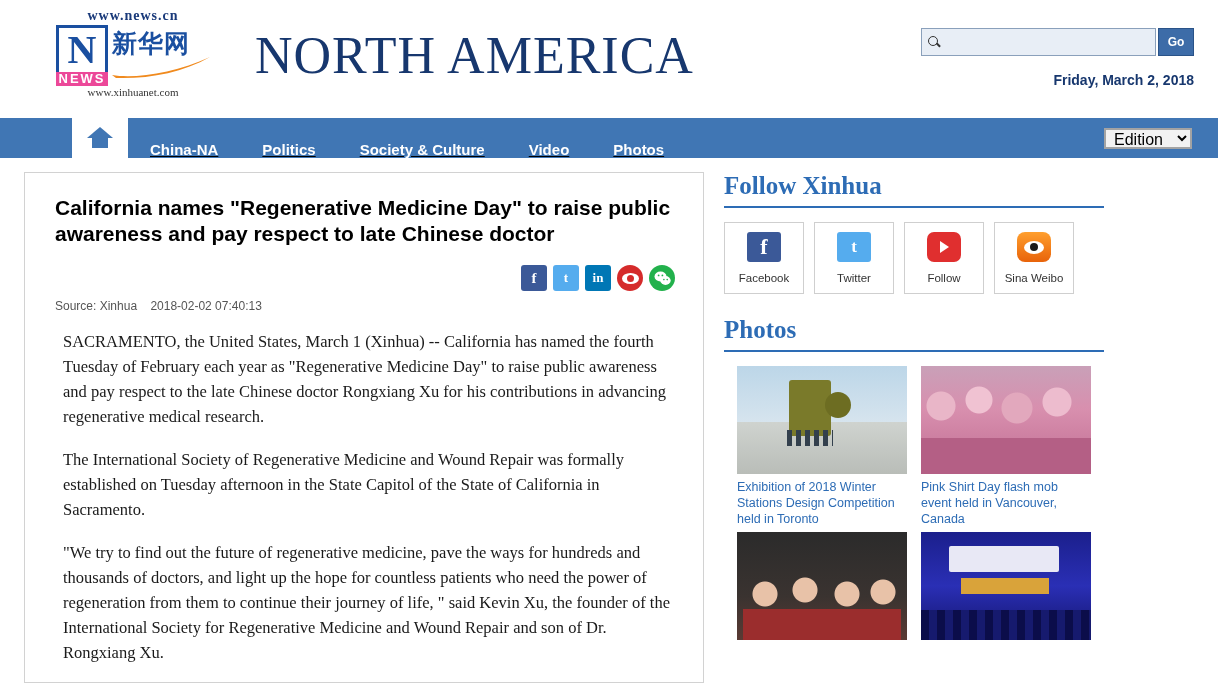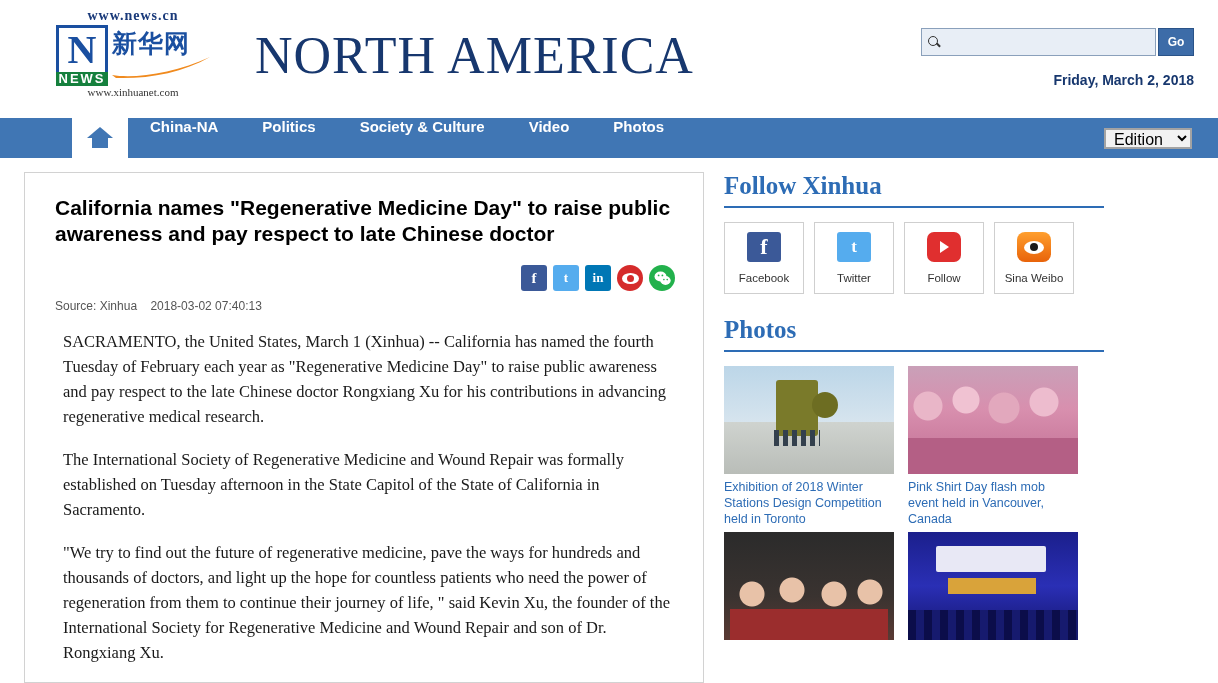--- a/index.html
+++ b/index.html
@@ -46,21 +46,21 @@
     font-family: "Liberation Serif", serif;
     font-size: 40px;
     font-weight: bold;
     line-height: 44px;
     text-align: center;
   }
   .logo-news {
     position: absolute;
     left: 8px; top: 47px;
     width: 52px;
-    background: #15803d;
+    background: #ec4899;
     color: #ffffff;
     font-family: "Liberation Sans", sans-serif;
     font-size: 13px;
     font-weight: bold;
     letter-spacing: 2px;
     text-align: center;
     line-height: 14px;
   }
   .logo-cn {
     position: absolute;
@@ -193,22 +193,23 @@
   }
   .home-icon::after {
     content: "";
     position: absolute;
     left: 5px; top: 10px;
     width: 16px; height: 11px;
     background: #4076b4;
   }
   .nav-items {
     display: flex;
-    align-items: flex-start;
+    align-items: flex-end;
     flex: 1;
+    text-decoration: underline;
   }
   .nav-item {
     position: relative;
     display: flex;
     align-items: center;
     justify-content: center;
     padding: 0 22px;
     color: #ffffff;
     font-size: 15px;
     font-weight: bold;
@@ -386,20 +387,21 @@
   .fi-label {
     font-size: 11.5px;
     color: #333333;
     font-family: "Liberation Sans", sans-serif;
     margin-top: 7px;
   }
   .photo-grid {
     display: flex;
     flex-wrap: wrap;
     gap: 5px 14px;
+    justify-content: center;
   }
   .photo-card {
     width: 170px;
     cursor: pointer;
   }
   .photo-thumb {
     width: 170px;
     height: 108px;
     overflow: hidden;
     position: relative;
@@ -534,21 +536,21 @@
           <circle cx="8.4" cy="4.4" r="0.9" fill="#22b14c"></circle>
           <circle cx="9.9" cy="8.6" r="0.8" fill="#22b14c"></circle>
           <circle cx="13.2" cy="8.6" r="0.8" fill="#22b14c"></circle>
         </svg>
       </div>
     </div>
 
     <div class="source-line">
       <span>Source: Xinhua</span>
       &nbsp;&nbsp;
-      <span>2018-03-02 07:40:13</span>
+      <span>2018-02-02 07:40:13</span>
     </div>
 
     <div class="article-body">
       <p>SACRAMENTO, the United States, March 1 (Xinhua) -- California has named the fourth Tuesday of February each year as "Regenerative Medicine Day" to raise public awareness and pay respect to the late Chinese doctor Rongxiang Xu for his contributions in advancing regenerative medical research.</p>
       <p>The International Society of Regenerative Medicine and Wound Repair was formally established on Tuesday afternoon in the State Capitol of the State of California in Sacramento.</p>
       <p>"We try to find out the future of regenerative medicine, pave the ways for hundreds and thousands of doctors, and light up the hope for countless patients who need the power of regeneration from them to continue their journey of life, " said Kevin Xu, the founder of the International Society for Regenerative Medicine and Wound Repair and son of Dr. Rongxiang Xu.</p>
     </div>
   </div>
 
   <div class="sidebar">

